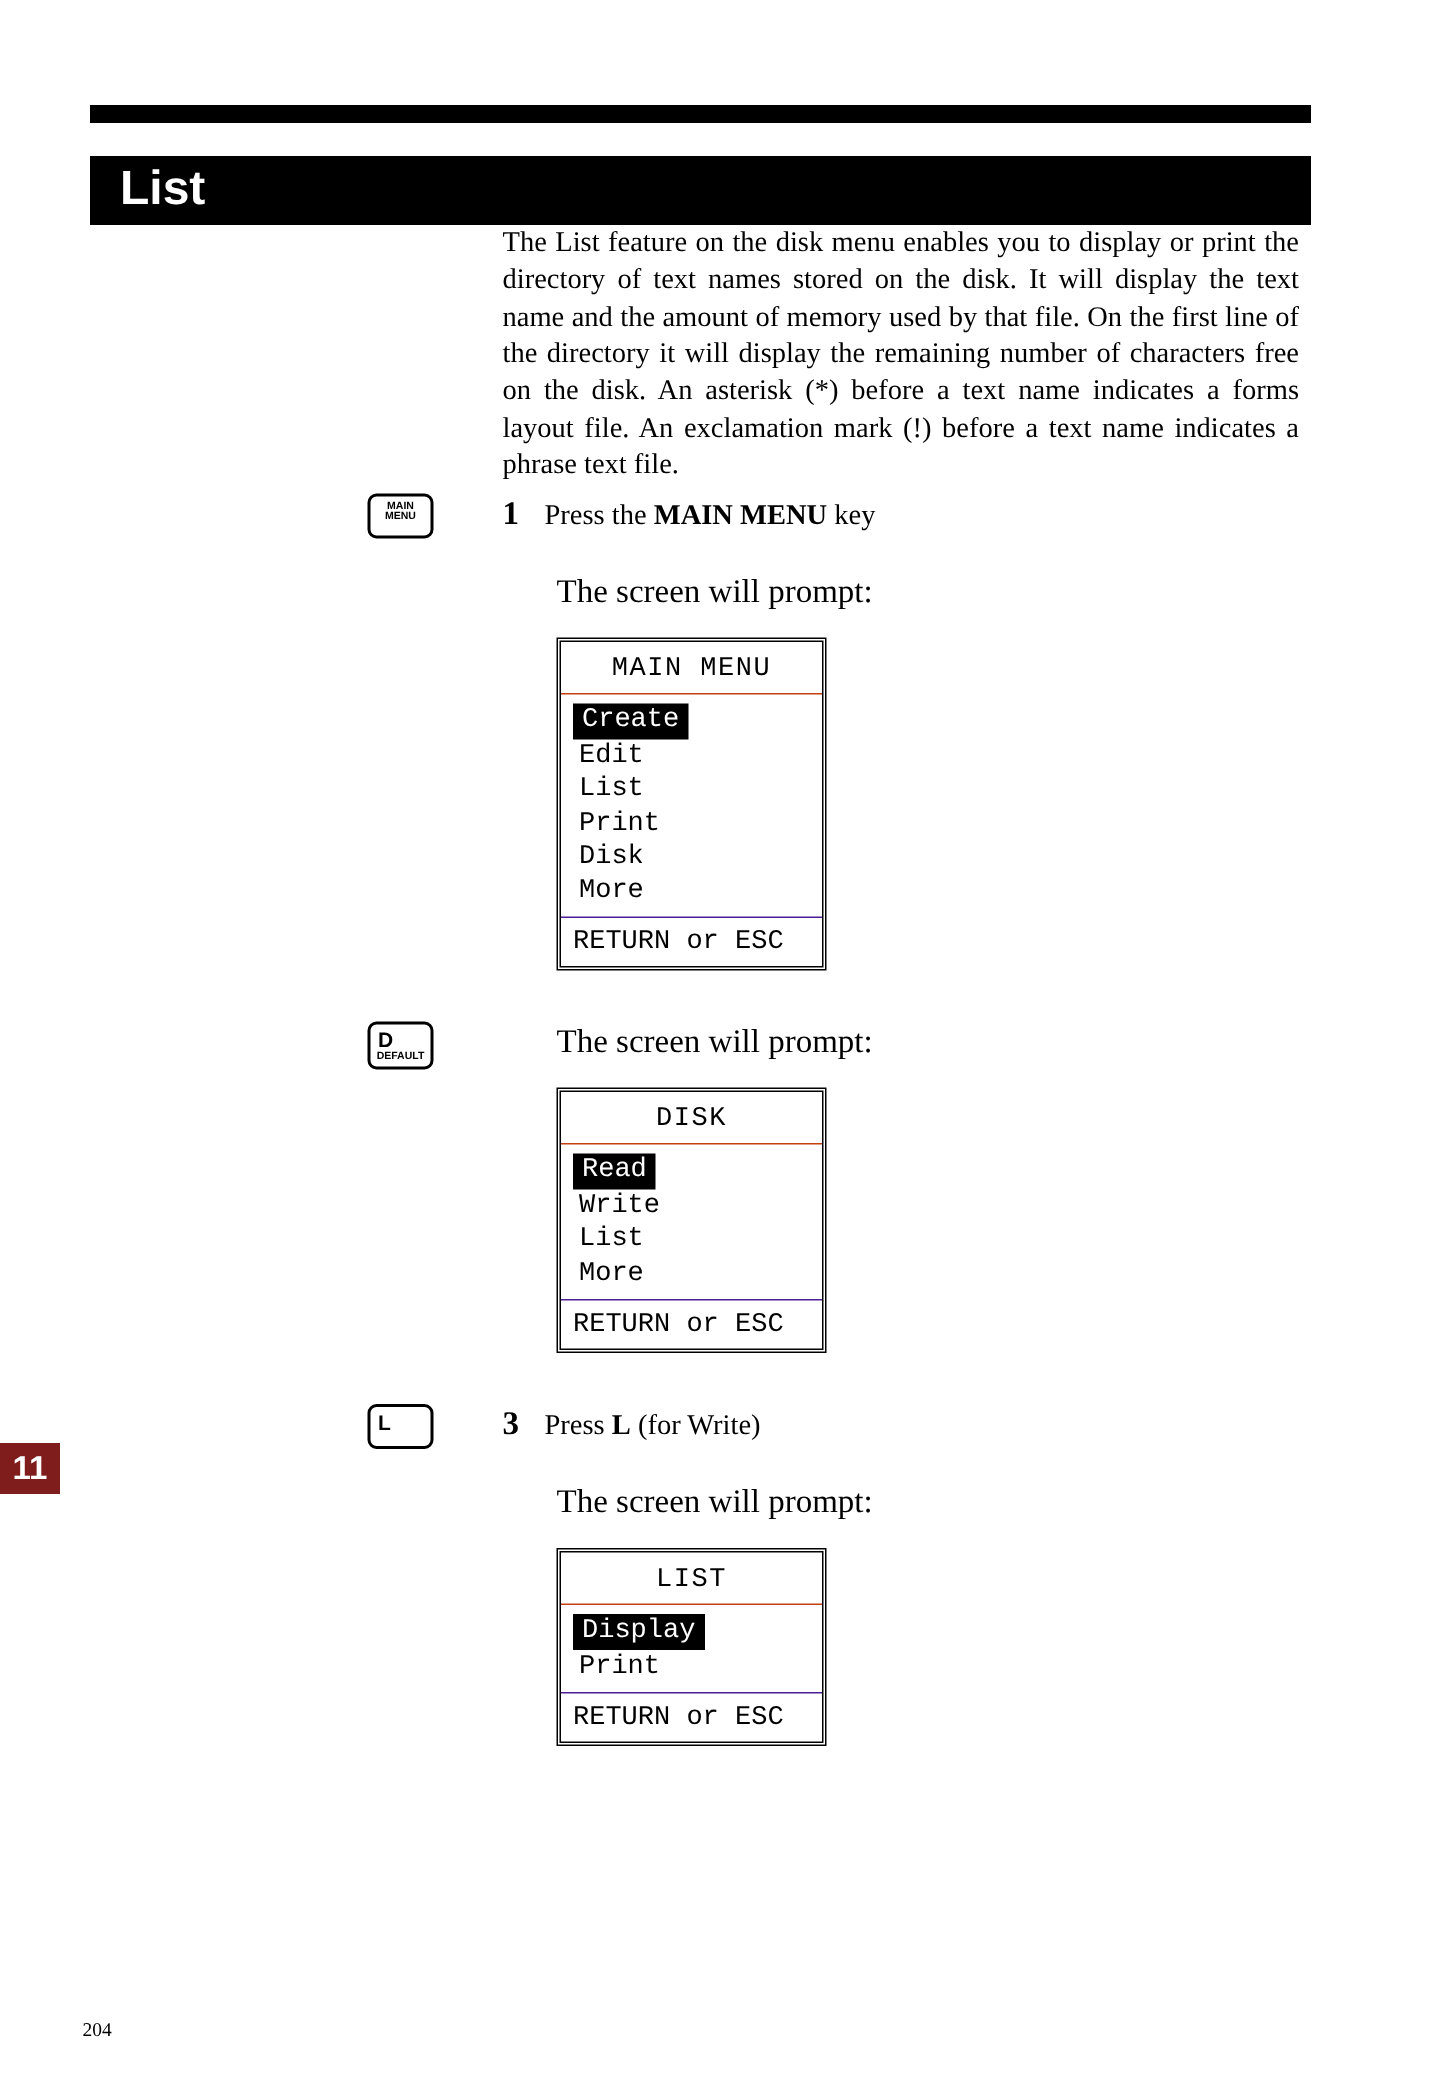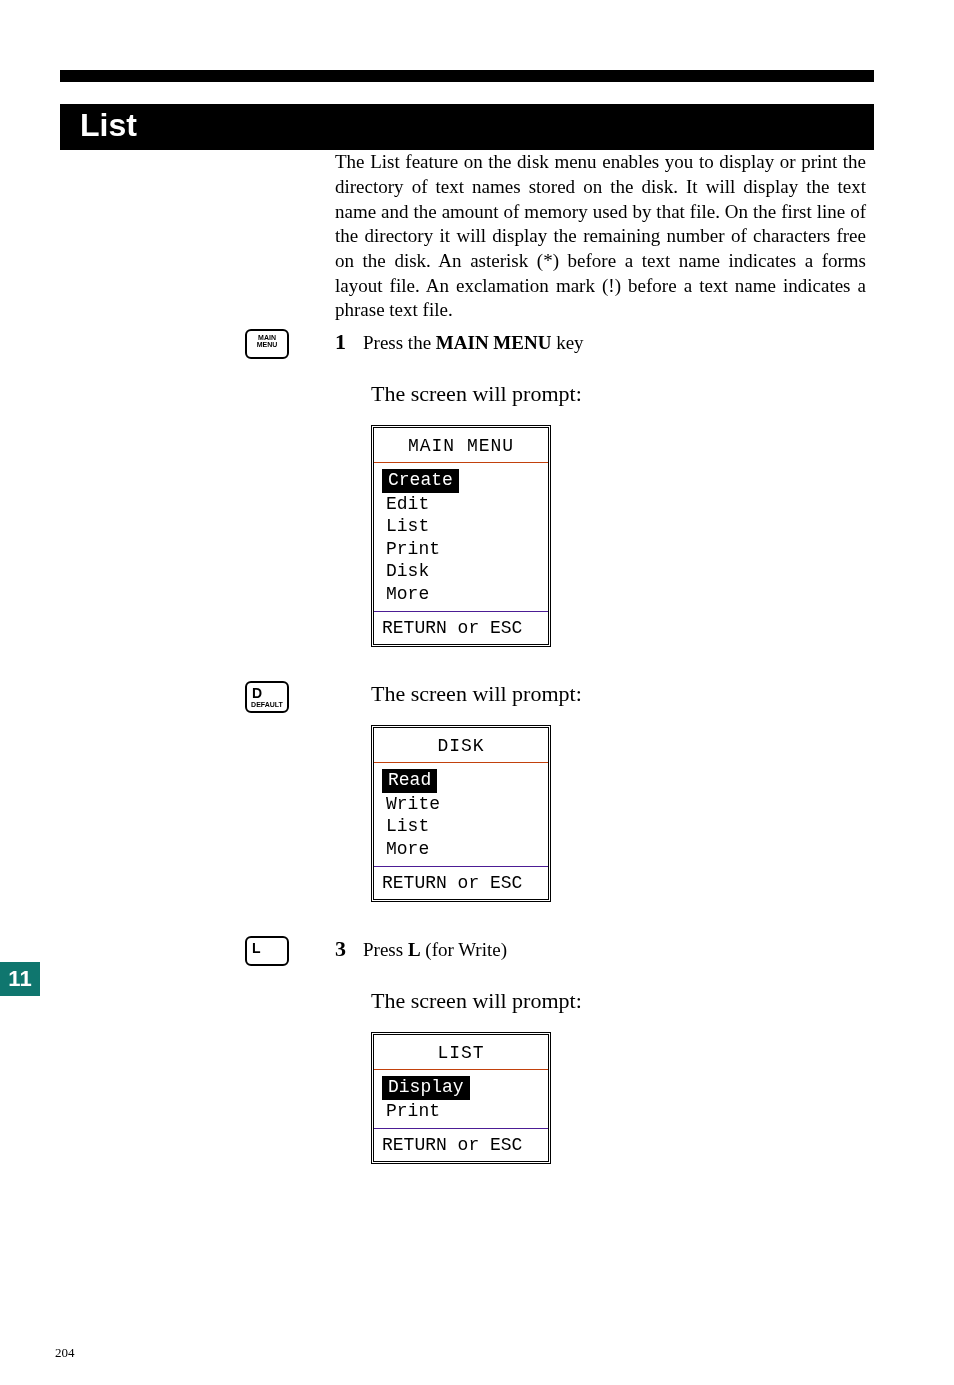--- a/index.html
+++ b/index.html
@@ -114,21 +114,21 @@
     border-top: 1px solid #4c1d95;
     padding: 6px 8px;
   }
   .step-block { margin-top: 34px; }
   .page-tab {
     position: absolute;
     left: 0;
     top: 962px;
     width: 40px;
     height: 34px;
-    background: #0f766e;
+    background: #7f1d1d;
     color: #fff;
     font-family: Arial, Helvetica, sans-serif;
     font-weight: 700;
     font-size: 22px;
     text-align: center;
     line-height: 34px;
   }
   .page-num {
     position: absolute;
     left: 55px;

